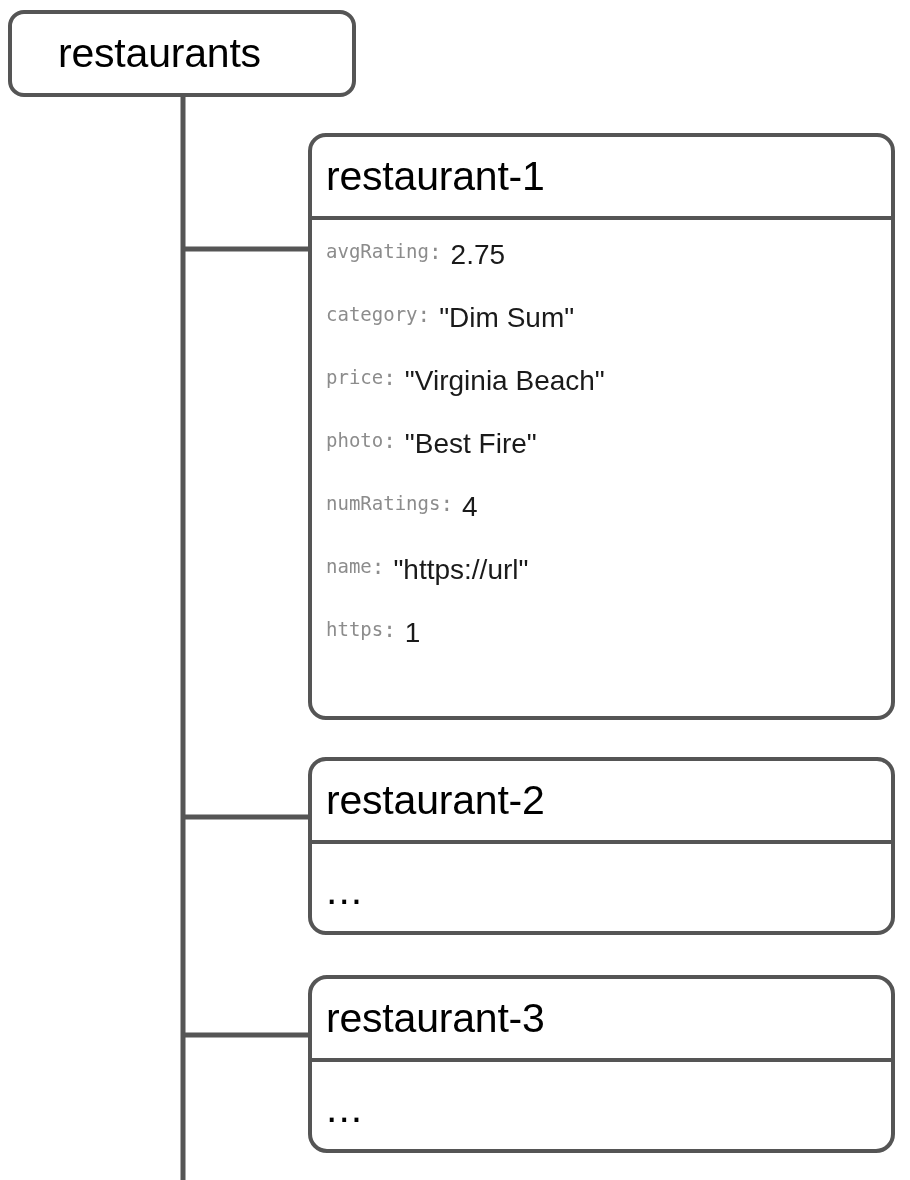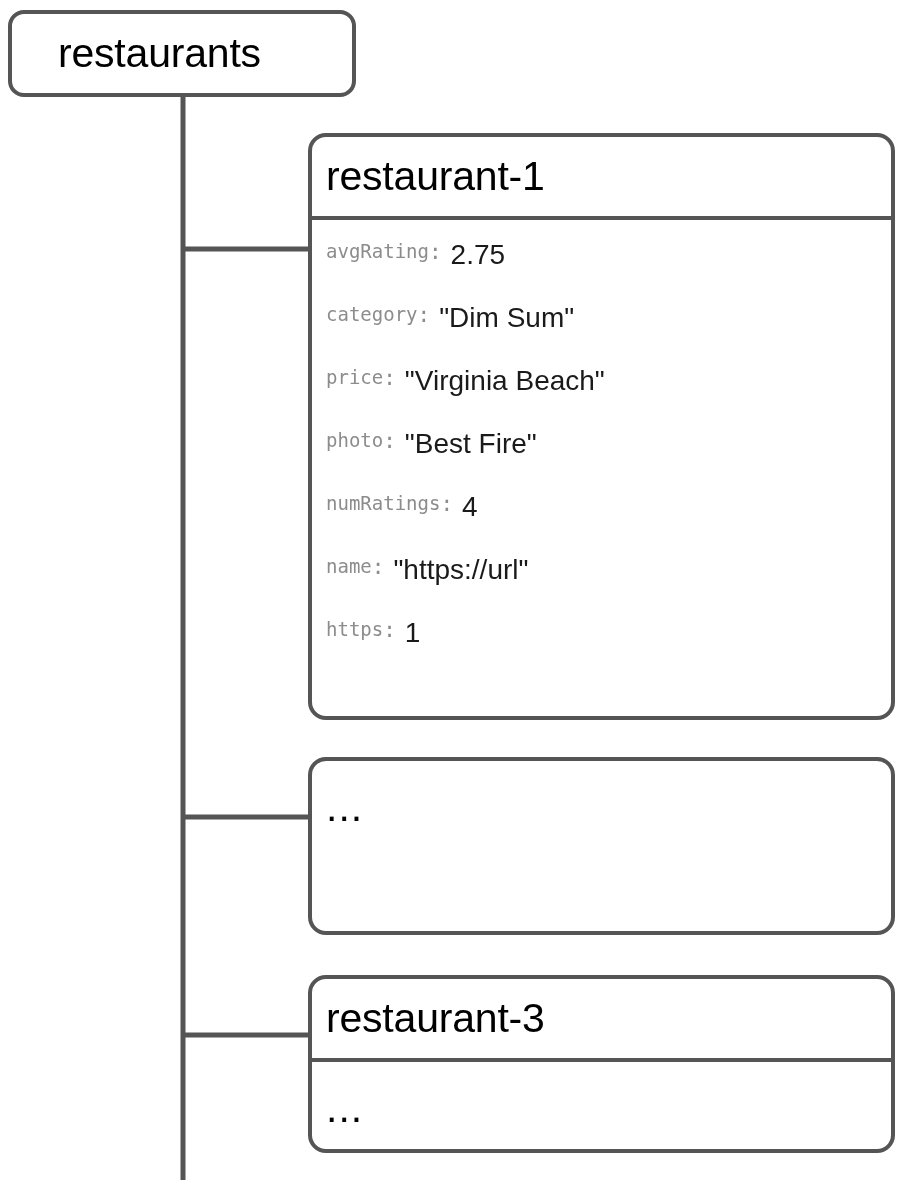--- a/index.html
+++ b/index.html
@@ -62,21 +62,21 @@
     width: 587px;
     box-sizing: border-box;
     border: 4px solid #555555;
     border-radius: 18px;
     background: #ffffff;
     z-index: 2;
     overflow: hidden;
   }
   .doc-card.expanded { top: 133px;  height: 587px; }
   .doc-card.collapsed-1 { top: 757px; height: 178px; }
-  .doc-card.collapsed-2 { top: 975px; height: 178px; }
+  .doc-card.collapsed-2 { top: 975px; height: 178px; border-radius: 19px; }
 
   .doc-header {
     height: 83px;
     box-sizing: border-box;
     border-bottom: 4px solid #555555;
     display: flex;
     align-items: center;
   }
   .doc-title {
     font-size: 41px;
@@ -192,20 +192,23 @@
       <div class="field-row">
         <span class="field-key">https</span>
         <span class="field-colon">:</span>
         <span class="field-value">1</span>
       </div>
 
     </div>
   </div>
 
   <div class="doc-card collapsed-1">
+    <div class="doc-header">
+      <span class="doc-title">restaurant-2</span>
+    </div>
     <div class="doc-body dots">
       <span class="ellipsis">...</span>
     </div>
   </div>
 
   <div class="doc-card collapsed-2">
     <div class="doc-header">
       <span class="doc-title">restaurant-3</span>
     </div>
     <div class="doc-body dots">

